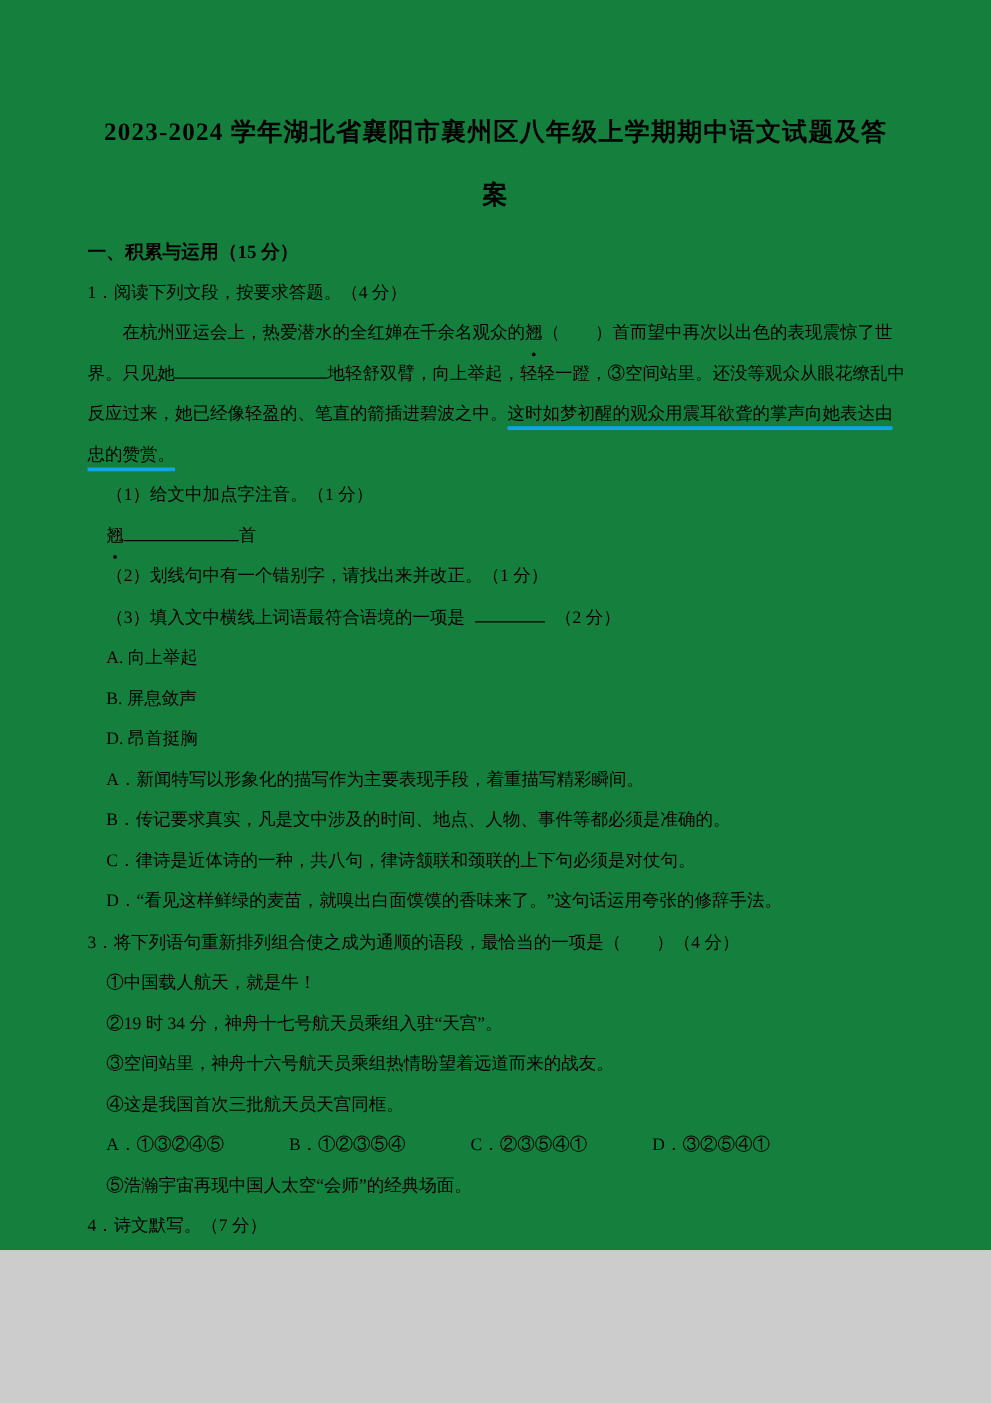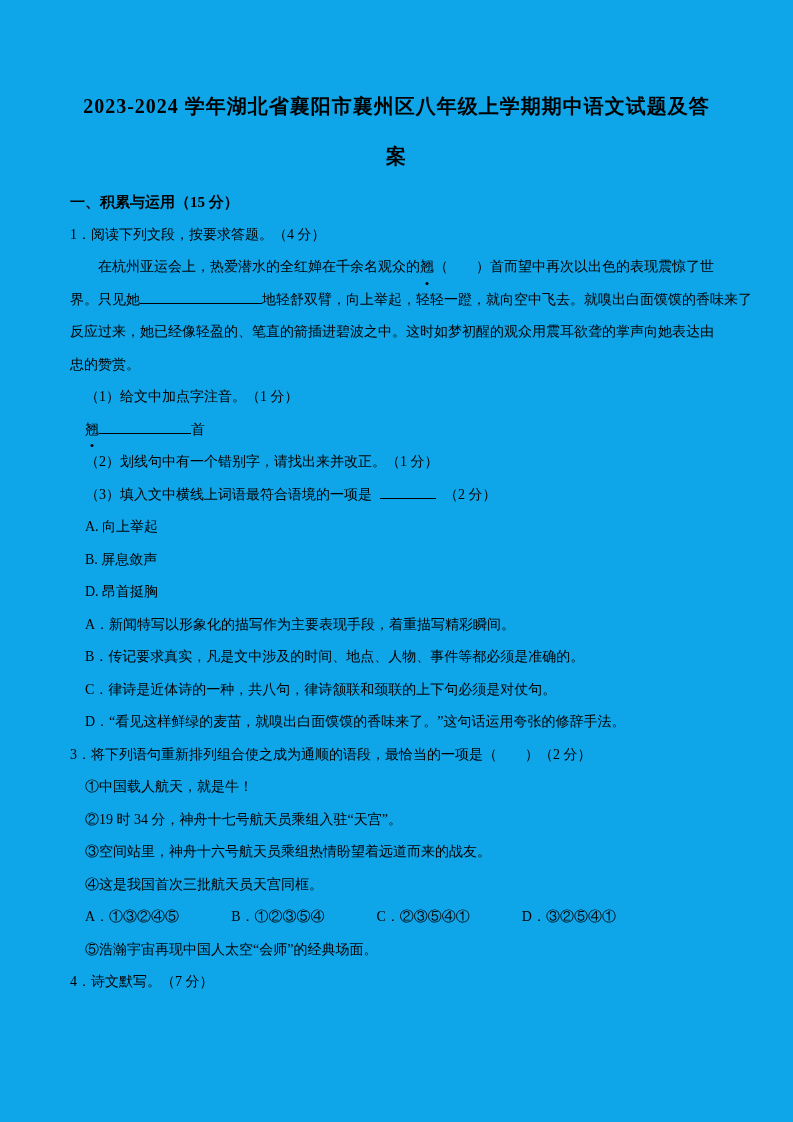--- a/index.html
+++ b/index.html
@@ -1,21 +1,21 @@
 <!DOCTYPE html>
 <html><head>
 <meta charset="utf-8">
 <style>
   html, body { margin: 0; padding: 0; background: #cccccc; }
   .page {
     position: relative;
     width: 793px;
-    height: 1122px;
+    height: 1000px;
     margin: 0 auto;
-    background: #0ea5e9;
+    background: #15803d;
     color: #000000;
     font-family: "Liberation Serif", "DejaVu Serif", serif;
     overflow: hidden;
     box-sizing: border-box;
   }
   .content {
     padding: 86px 70px 0 70px;
     box-sizing: border-box;
   }
   .title-line {
@@ -77,21 +77,21 @@
         <span class="title-line">2023-2024 学年湖北省襄阳市襄州区八年级上学期期中语文试题及答</span>
         <span class="title-line">案</span>
       </h1>
 
     <div class="line heading">一、积累与运用（15 分）</div>
 
     <div class="line">1．阅读下列文段，按要求答题。（4 分）</div>
 
     <div class="line indent-par"><span class="seg">在杭州亚运会上，热爱潜水的全红婵在千余名观众的</span><span class="seg dot-under">翘</span><span class="seg">（　　）首而望中再次以出色的表现震惊了世</span></div>
 
-    <div class="line"><span class="seg">界。只见她</span><span class="blank blank-lg"></span><span class="seg">地轻舒双臂，向上举起，轻轻一蹬，就向空中飞去。就嗅出白面馍馍的香味来了</span></div>
+    <div class="line"><span class="seg">界。只见她</span><span class="blank blank-lg"></span><span class="seg">地轻舒双臂，向上举起，轻轻一蹬，③空间站里。还没等观众从眼花缭乱中</span></div>
 
     <div class="line"><span class="seg">反应过来，她已经像轻盈的、笔直的箭插进碧波之中。</span><span class="seg underlined">这时如梦初醒的观众用震耳欲聋的掌声向她表达由</span></div>
 
     <div class="line"><span class="seg underlined">忠的赞赏。</span></div>
 
     <div class="line indent-sub">（1）给文中加点字注音。（1 分）</div>
 
     <div class="line indent-sub"><span class="seg dot-under">翘</span><span class="blank blank-md"></span><span class="seg">首</span></div>
 
     <div class="line indent-sub">（2）划线句中有一个错别字，请找出来并改正。（1 分）</div>
@@ -100,21 +100,21 @@
 
     <div class="line indent-sub">A. 向上举起</div>
     <div class="line indent-sub">B. 屏息敛声</div>
     <div class="line indent-sub">D. 昂首挺胸</div>
 
     <div class="line indent-sub">A．新闻特写以形象化的描写作为主要表现手段，着重描写精彩瞬间。</div>
     <div class="line indent-sub">B．传记要求真实，凡是文中涉及的时间、地点、人物、事件等都必须是准确的。</div>
     <div class="line indent-sub">C．律诗是近体诗的一种，共八句，律诗颔联和颈联的上下句必须是对仗句。</div>
     <div class="line indent-sub">D．“看见这样鲜绿的麦苗，就嗅出白面馍馍的香味来了。”这句话运用夸张的修辞手法。</div>
 
-    <div class="line">3．将下列语句重新排列组合使之成为通顺的语段，最恰当的一项是（　　）（2 分）</div>
+    <div class="line">3．将下列语句重新排列组合使之成为通顺的语段，最恰当的一项是（　　）（4 分）</div>
     <div class="line indent-sub">①中国载人航天，就是牛！</div>
     <div class="line indent-sub">②19 时 34 分，神舟十七号航天员乘组入驻“天宫”。</div>
     <div class="line indent-sub">③空间站里，神舟十六号航天员乘组热情盼望着远道而来的战友。</div>
     <div class="line indent-sub">④这是我国首次三批航天员天宫同框。</div>
     <div class="line indent-sub seq-options">
         <span class="seg">A．①③②④⑤</span>
         <span class="seg">B．①②③⑤④</span>
         <span class="seg">C．②③⑤④①</span>
         <span class="seg">D．③②⑤④①</span>
       </div>

